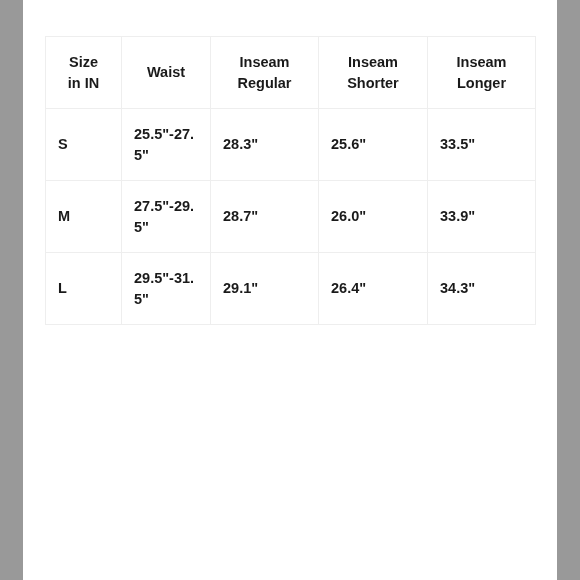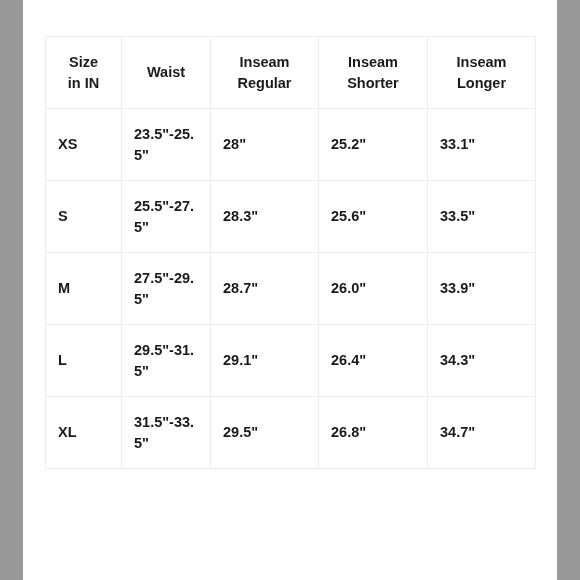--- a/index.html
+++ b/index.html
@@ -98,51 +98,37 @@
         <tr>
           <th>Size<br>in IN</th>
           <th>Waist</th>
           <th>Inseam<br>Regular</th>
           <th>Inseam<br>Shorter</th>
           <th>Inseam<br>Longer</th>
         </tr>
       </thead>
       <tbody>
         <tr>
-          <td>XS</td>
-          <td>23.5"-25.5"</td>
-          <td>28"</td>
-          <td>25.2"</td>
-          <td>33.1"</td>
-        </tr>
-        <tr>
           <td>S</td>
           <td>25.5"-27.5"</td>
           <td>28.3"</td>
           <td>25.6"</td>
           <td>33.5"</td>
         </tr>
         <tr>
           <td>M</td>
           <td>27.5"-29.5"</td>
           <td>28.7"</td>
           <td>26.0"</td>
           <td>33.9"</td>
         </tr>
         <tr>
           <td>L</td>
           <td>29.5"-31.5"</td>
           <td>29.1"</td>
           <td>26.4"</td>
           <td>34.3"</td>
         </tr>
-        <tr>
-          <td>XL</td>
-          <td>31.5"-33.5"</td>
-          <td>29.5"</td>
-          <td>26.8"</td>
-          <td>34.7"</td>
-        </tr>
       </tbody>
     </table>
 
   </div>
 </div>
 
 </body></html>

